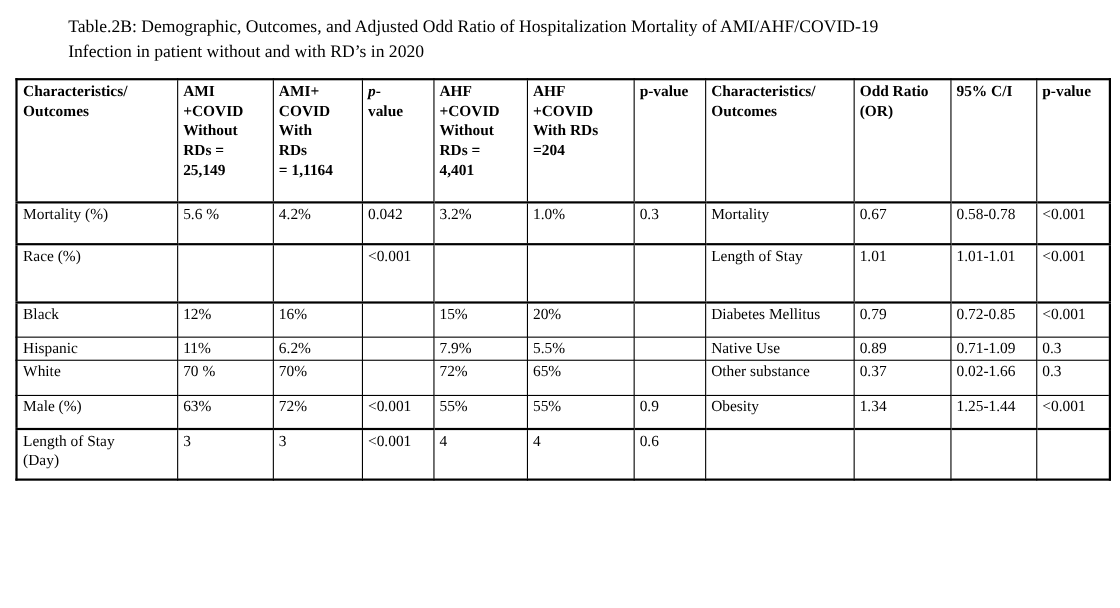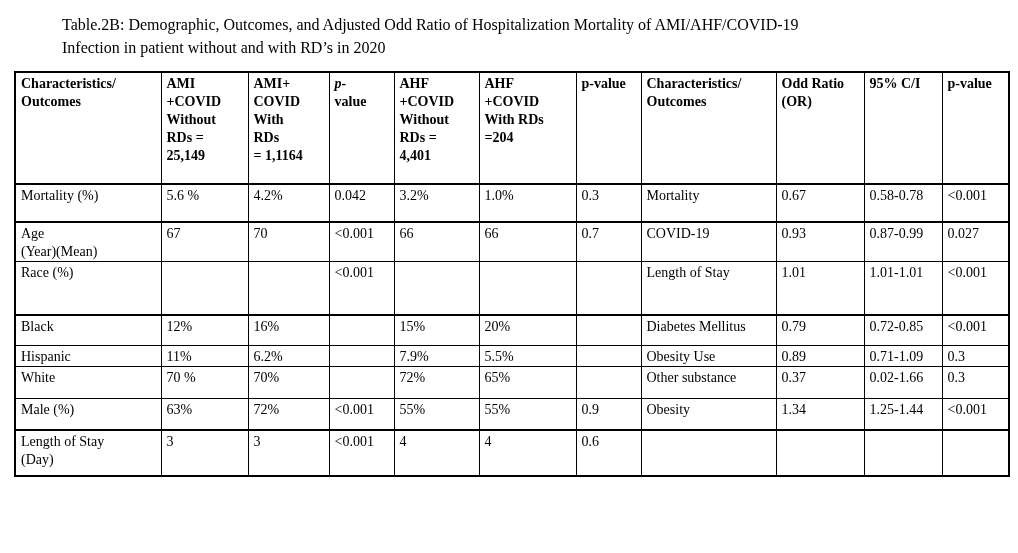--- a/index.html
+++ b/index.html
@@ -83,34 +83,20 @@
       <td class="b">0.042</td>
       <td>3.2%</td>
       <td>1.0%</td>
       <td class="b">0.3</td>
       <td class="b">Mortality</td>
       <td>0.67</td>
       <td>0.58-0.78</td>
       <td>&lt;0.001</td>
     </tr>
 
-    <tr style="height:39px">
-      <td class="b">Age
-(Year)(Mean)</td>
-      <td>67</td>
-      <td>70</td>
-      <td class="b">&lt;0.001</td>
-      <td>66</td>
-      <td>66</td>
-      <td class="b">0.7</td>
-      <td>COVID-19</td>
-      <td>0.93</td>
-      <td>0.87-0.99</td>
-      <td>0.027</td>
-    </tr>
 
     <tr class="thick" style="height:53px">
       <td>Race (%)</td>
       <td></td>
       <td></td>
       <td class="b">&lt;0.001</td>
       <td></td>
       <td></td>
       <td></td>
       <td>Length of Stay</td>
@@ -135,21 +121,21 @@
     </tr>
 
     <tr style="height:16px">
       <td>Hispanic</td>
       <td>11%</td>
       <td>6.2%</td>
       <td></td>
       <td>7.9%</td>
       <td>5.5%</td>
       <td></td>
-      <td>Obesity Use</td>
+      <td>Native Use</td>
       <td>0.89</td>
       <td>0.71-1.09</td>
       <td>0.3</td>
     </tr>
 
 
     <tr style="height:32px">
       <td>White</td>
       <td>70 %</td>
       <td>70%</td>

